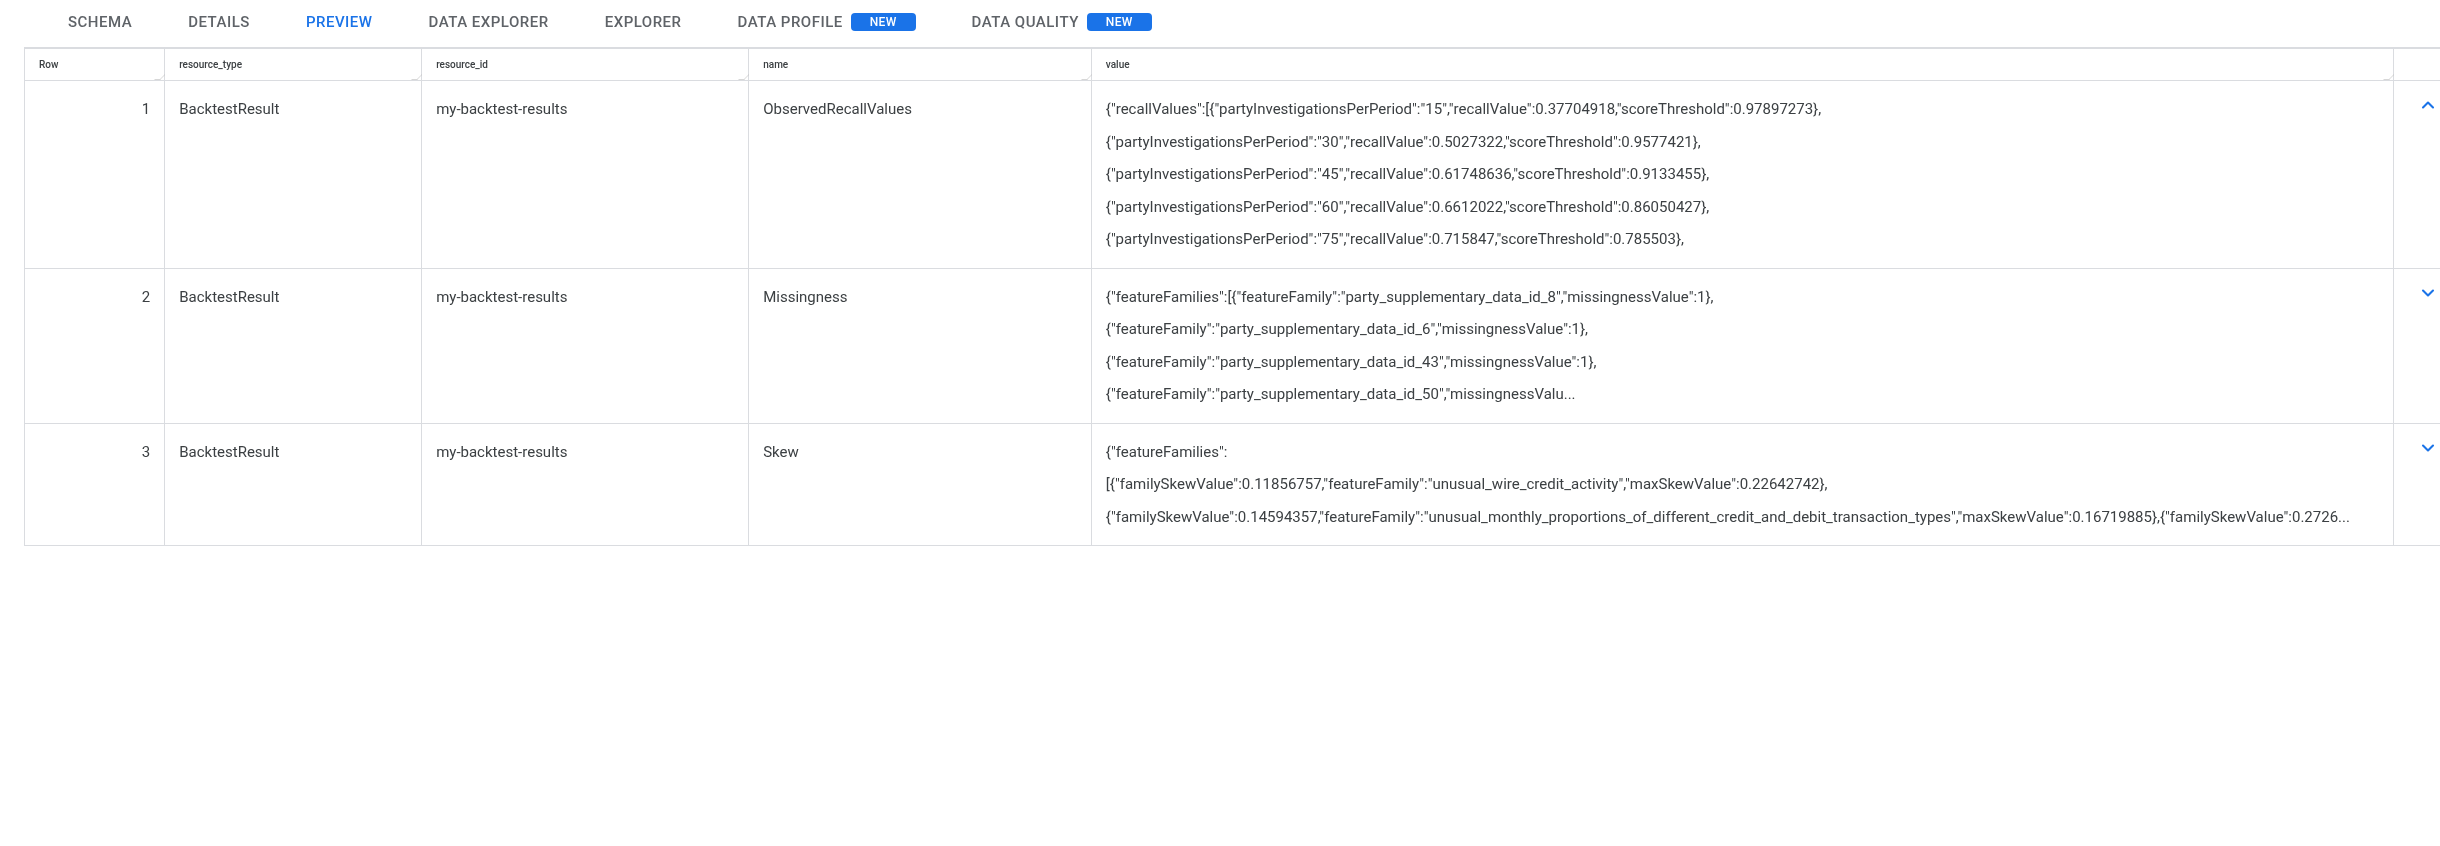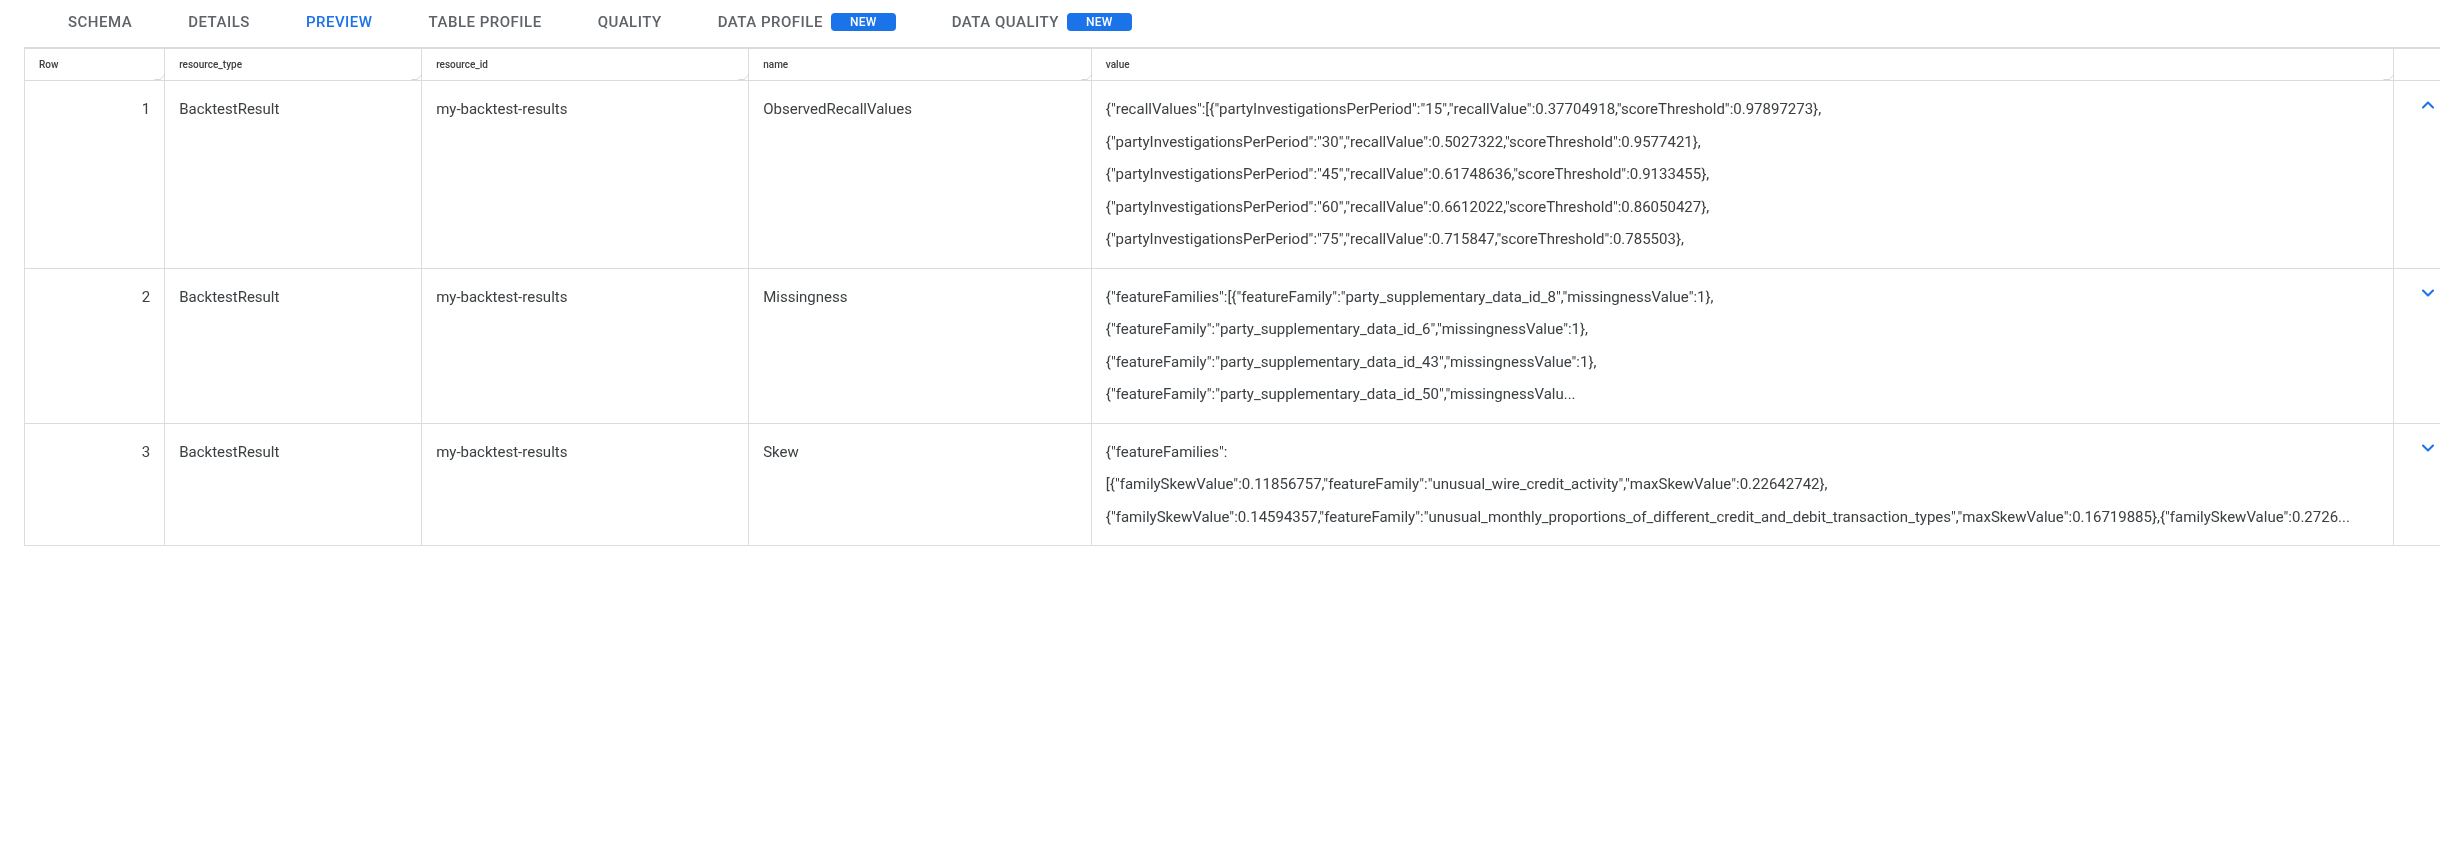--- a/index.html
+++ b/index.html
@@ -103,24 +103,24 @@
     <div class="tab">
       <span>SCHEMA</span>
     </div>
     <div class="tab">
       <span>DETAILS</span>
     </div>
     <div class="tab active">
       <span>PREVIEW</span>
     </div>
     <div class="tab">
-      <span>TABLE PROFILE</span>
-    </div>
-    <div class="tab">
-      <span>QUALITY</span>
+      <span>DATA EXPLORER</span>
+    </div>
+    <div class="tab">
+      <span>EXPLORER</span>
     </div>
     <div class="tab">
       <span>DATA PROFILE</span>
       <span class="badge-new">NEW</span>
     </div>
     <div class="tab">
       <span>DATA QUALITY</span>
       <span class="badge-new">NEW</span>
     </div>
   </div>

